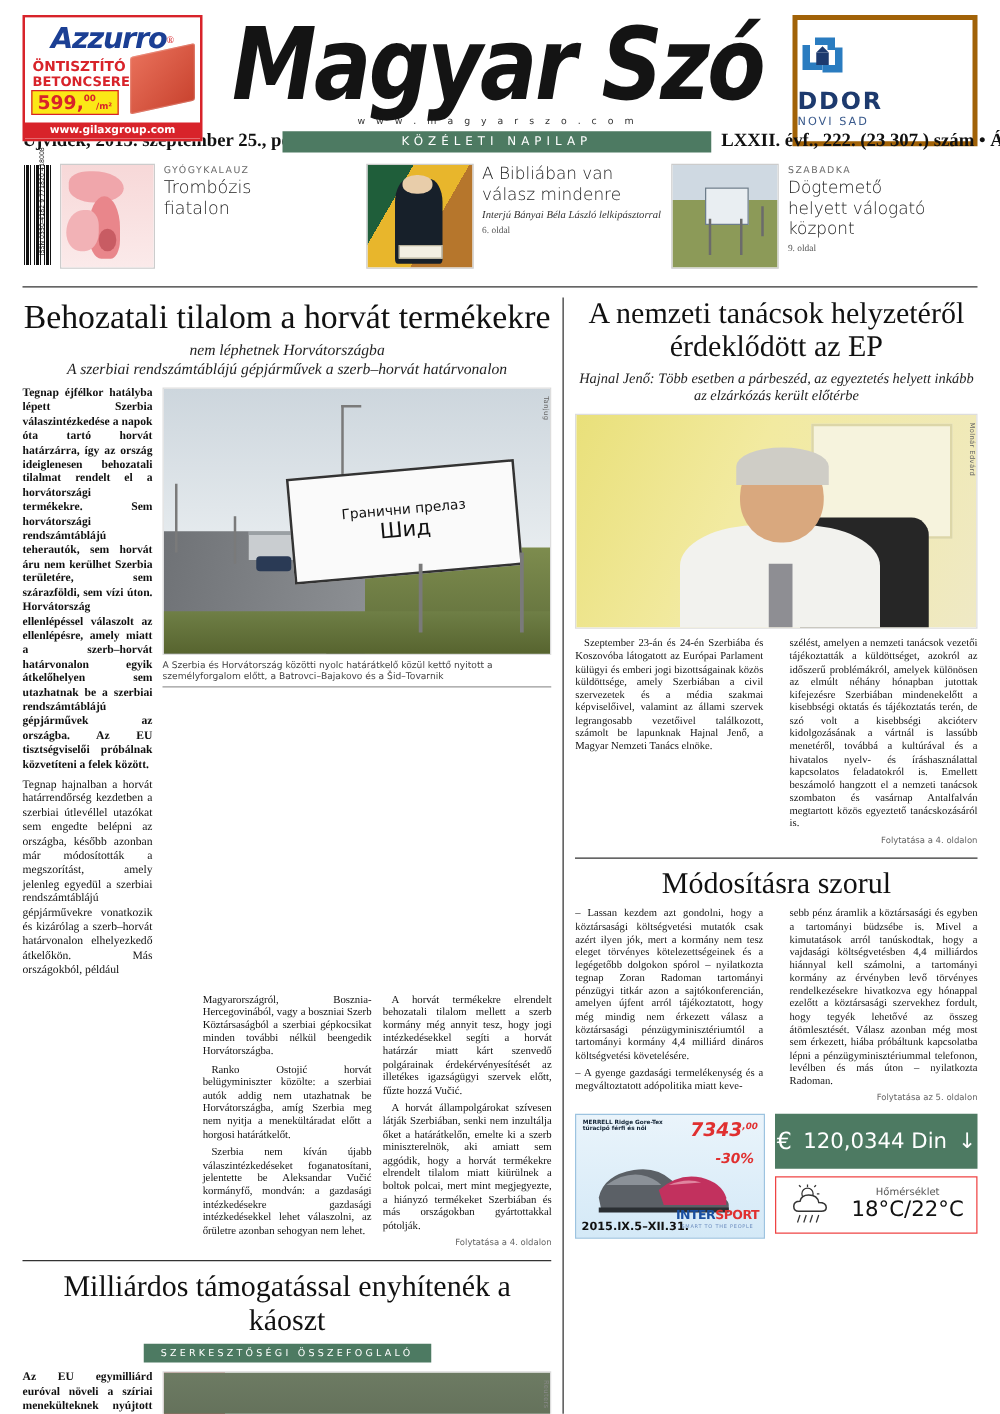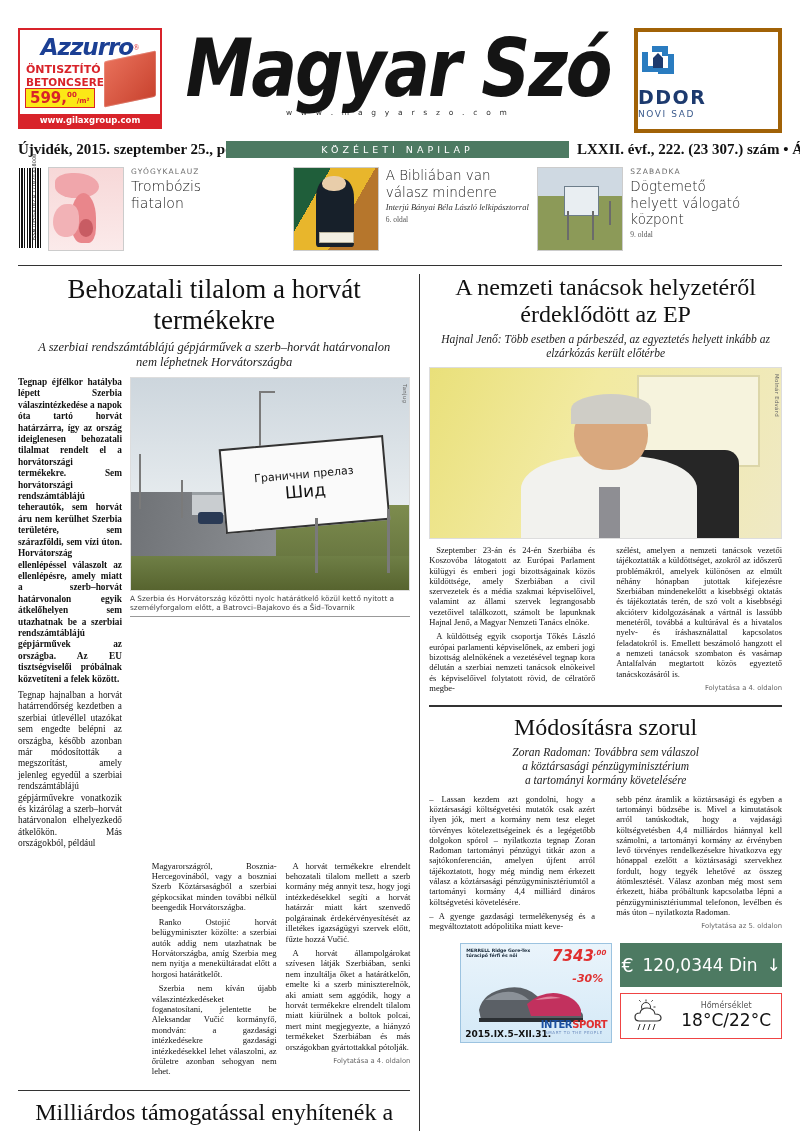--- a/index.html
+++ b/index.html
@@ -6,21 +6,21 @@
   html,body{margin:0;padding:0;}
   body{
     width:800px;height:1131px;overflow:hidden;
     background:#ffffff;
     font-family:"Liberation Serif", serif;
     color:#111;
   }
   .page{position:relative;width:800px;height:1131px;box-sizing:border-box;padding:0 18px;}
 
   
-  .masthead{display:flex;align-items:flex-start;height:140px;padding-top:28px;box-sizing:border-box;}
+  .masthead{display:flex;align-items:flex-start;height:104px;padding-top:12px;box-sizing:border-box;}
   .ad-azzurro{width:140px;height:97px;border:2px solid #d8232a;background:#fff;position:relative;overflow:hidden;flex:0 0 auto;}
   .az-top{height:34px;background:#fff;display:flex;align-items:center;justify-content:center;}
   .az-word{font-family:"DejaVu Sans",sans-serif;font-weight:bold;font-style:italic;font-size:23px;color:#1b3f94;letter-spacing:-1px;text-shadow:1px 1px 0 #fff;}
   .az-reg{font-size:8px;vertical-align:super;color:#d8232a;}
   .az-l1{font-family:"DejaVu Sans",sans-serif;font-weight:bold;font-size:11px;color:#d8232a;text-align:left;padding-left:6px;line-height:12px;}
   .az-l2{font-family:"DejaVu Sans",sans-serif;font-weight:bold;font-size:10.5px;color:#d8232a;text-align:left;padding-left:6px;line-height:12px;}
   .az-price{position:absolute;left:5px;top:58px;background:#fbe816;border:1px solid #d8232a;padding:0 4px;font-family:"DejaVu Sans",sans-serif;font-weight:bold;font-size:15px;color:#d8232a;}
   .az-price sup{font-size:7px;}
   .az-price .unit{font-size:7px;}
   .az-url{position:absolute;left:0;bottom:0;width:100%;background:#d8232a;color:#fff;font-family:"DejaVu Sans",sans-serif;font-weight:bold;font-size:8.5px;text-align:center;line-height:13px;}
@@ -93,21 +93,21 @@
   .cols2 .c p.noind{text-indent:0;}
 
   .rule{height:1.5px;background:#333;margin:8px 0 7px;}
 
   
   .sec2{margin-top:9px;border-top:1.5px solid #333;padding-top:8px;}
   .badge{display:block;margin:0 auto 7px;background:#4d7a62;color:#fff;font-family:"DejaVu Sans",sans-serif;font-size:7.6px;letter-spacing:2.6px;padding:3px 14px;width:max-content;}
 
   
   .widgets{display:flex;gap:8px;margin-top:7px;align-items:stretch;}
-  .ad-sport{width:150px;height:98px;border:1px solid #9cc3e0;background:linear-gradient(#eaf4fb,#d4e9f7);position:relative;overflow:hidden;flex:0 0 auto;margin-left:31px;}
+  .ad-sport{width:150px;height:98px;border:1px solid #9cc3e0;background:linear-gradient(#eaf4fb,#d4e9f7);position:relative;overflow:hidden;flex:0 0 auto;}
   .sp-t{position:absolute;left:5px;top:4px;font-family:"DejaVu Sans",sans-serif;font-size:4.6px;line-height:5.6px;color:#123;font-weight:bold;width:78px;}
   .sp-price{position:absolute;right:5px;top:3px;font-family:"DejaVu Sans",sans-serif;font-weight:bold;font-size:15px;color:#e03030;font-style:italic;}
   .sp-price sup{font-size:7px;}
   .sp-disc{position:absolute;right:8px;top:28px;font-family:"DejaVu Sans",sans-serif;font-weight:bold;font-size:11px;color:#e03030;font-style:italic;}
   .sp-date{position:absolute;left:4px;bottom:3px;font-family:"DejaVu Sans",sans-serif;font-weight:bold;font-size:9px;color:#111;}
   .sp-logo{position:absolute;right:4px;bottom:7px;text-align:center;}
   .sp-logo .l1{font-family:"DejaVu Sans",sans-serif;font-weight:bold;font-size:10px;letter-spacing:-.4px;}
   .sp-logo .l1 .blue{color:#1a4fa0;}
   .sp-logo .l1 .red{color:#e03030;}
   .sp-logo .l2{font-family:"DejaVu Sans",sans-serif;font-size:4px;color:#6b8bbd;letter-spacing:.6px;}
@@ -258,22 +258,22 @@
       </div>
     </div>
   </div>
 
   <div class="main">
 
     <div class="col-left">
 
       <h1 class="hl">Behozatali tilalom a horvát termékekre</h1>
       <div class="deck">
+        <div>nem léphetnek Horvátországba</div>
         <div>A szerbiai rendszámtáblájú gépjárművek a szerb–horvát határvonalon</div>
-        <div>nem léphetnek Horvátországba</div>
       </div>
 
       <div class="artbody">
         <div class="leadcol">
           <p>Tegnap éjfélkor hatályba lépett Szerbia válaszintézkedése a napok óta tartó horvát határzárra, így az ország ideiglenesen behozatali tilalmat rendelt el a horvátországi termékekre. Sem horvátországi rendszámtáblájú teherautók, sem horvát áru nem kerülhet Szerbia területére, sem szárazföldi, sem vízi úton. Horvátország ellenlépéssel válaszolt az ellenlépésre, amely miatt a szerb–horvát határvonalon egyik átkelőhelyen sem utazhatnak be a szerbiai rendszámtáblájú gépjárművek az országba. Az EU tisztségviselői próbálnak közvetíteni a felek között.</p>
           <p class="cont">Tegnap hajnalban a horvát határrendőrség kezdetben a szerbiai útlevéllel utazókat sem engedte belépni az országba, később azonban már módosították a megszorítást, amely jelenleg egyedül a szerbiai rendszámtáblájú gépjárművekre vonatkozik és kizárólag a szerb–horvát határvonalon elhelyezkedő átkelőkön. Más országokból, például</p>
         </div>
         <div class="photo-main">
           <div class="ph" style="height:214px;">
             <div class="sky"></div>
@@ -351,38 +351,32 @@
         <div class="port-body"></div>
         <div class="port-tie"></div>
         <div class="port-head"></div>
         <div class="port-hair"></div>
         <div class="credit">Molnár Edvárd</div>
       </div>
 
       <div class="cols2" style="margin-top:6px;">
         <div class="c">
           <p>Szeptember 23-án és 24-én Szerbiába és Koszovóba látogatott az Európai Parlament külügyi és emberi jogi bizottságainak közös küldöttsége, amely Szerbiában a civil szervezetek és a média szakmai képviselőivel, valamint az állami szervek legrangosabb vezetőivel találkozott, számolt be lapunknak Hajnal Jenő, a Magyar Nemzeti Tanács elnöke.</p>
-          <p>A küldöttség egyik csoportja Tőkés László európai parlamenti képviselőnek, az emberi jogi bizottság alelnökének a vezetésével tegnap kora délután a szerbiai nemzeti tanácsok elnökeivel és képviselőivel folytatott rövid, de célratörő megbe-</p>
         </div>
         <div class="c">
           <p class="noind">szélést, amelyen a nemzeti tanácsok vezetői tájékoztatták a küldöttséget, azokról az időszerű problémákról, amelyek különösen az elmúlt néhány hónapban jutottak kifejezésre Szerbiában mindenekelőtt a kisebbségi oktatás és tájékoztatás terén, de szó volt a kisebbségi akcióterv kidolgozásának a vártnál is lassúbb menetéről, továbbá a kultúrával és a hivatalos nyelv- és íráshasználattal kapcsolatos feladatokról is. Emellett beszámoló hangzott el a nemzeti tanácsok szombaton és vasárnap Antalfalván megtartott közös egyeztető tanácskozásáról is.</p>
           <div class="jump">Folytatása a 4. oldalon</div>
         </div>
       </div>
 
       <div class="rule"></div>
 
       <h1 class="hl hl-sm">
         <span>Módosításra szorul</span><br>
       </h1>
-      <div class="deck deck-sm">
-        <div>Zoran Radoman: Továbbra sem válaszol</div>
-        <div>a köztársasági pénzügyminisztérium</div>
-        <div>a tartományi kormány követelésére</div>
-      </div>
 
       <div class="cols2">
         <div class="c">
           <p class="noind">– Lassan kezdem azt gondolni, hogy a köztársasági költségvetési mutatók csak azért ilyen jók, mert a kormány nem tesz eleget törvényes kötelezettségeinek és a legégetőbb dolgokon spórol – nyilatkozta tegnap Zoran Radoman tartományi pénzügyi titkár azon a sajtókonferencián, amelyen újfent arról tájékoztatott, hogy még mindig nem érkezett válasz a köztársasági pénzügyminisztériumtól a tartományi kormány 4,4 milliárd dináros költségvetési követelésére.</p>
           <p class="noind">– A gyenge gazdasági termelékenység és a megváltoztatott adópolitika miatt keve-</p>
         </div>
         <div class="c">
           <p class="noind">sebb pénz áramlik a köztársasági és egyben a tartományi büdzsébe is. Mivel a kimutatások arról tanúskodtak, hogy a vajdasági költségvetésben 4,4 milliárdos hiánnyal kell számolni, a tartományi kormány az érvényben levő törvényes rendelkezésekre hivatkozva egy hónappal ezelőtt a köztársasági szervekhez fordult, hogy tegyék lehetővé az összeg átömlesztését. Válasz azonban még most sem érkezett, hiába próbáltunk kapcsolatba lépni a pénzügyminisztériummal telefonon, levélben és más úton – nyilatkozta Radoman.</p>
           <div class="jump">Folytatása az 5. oldalon</div>
         </div>

